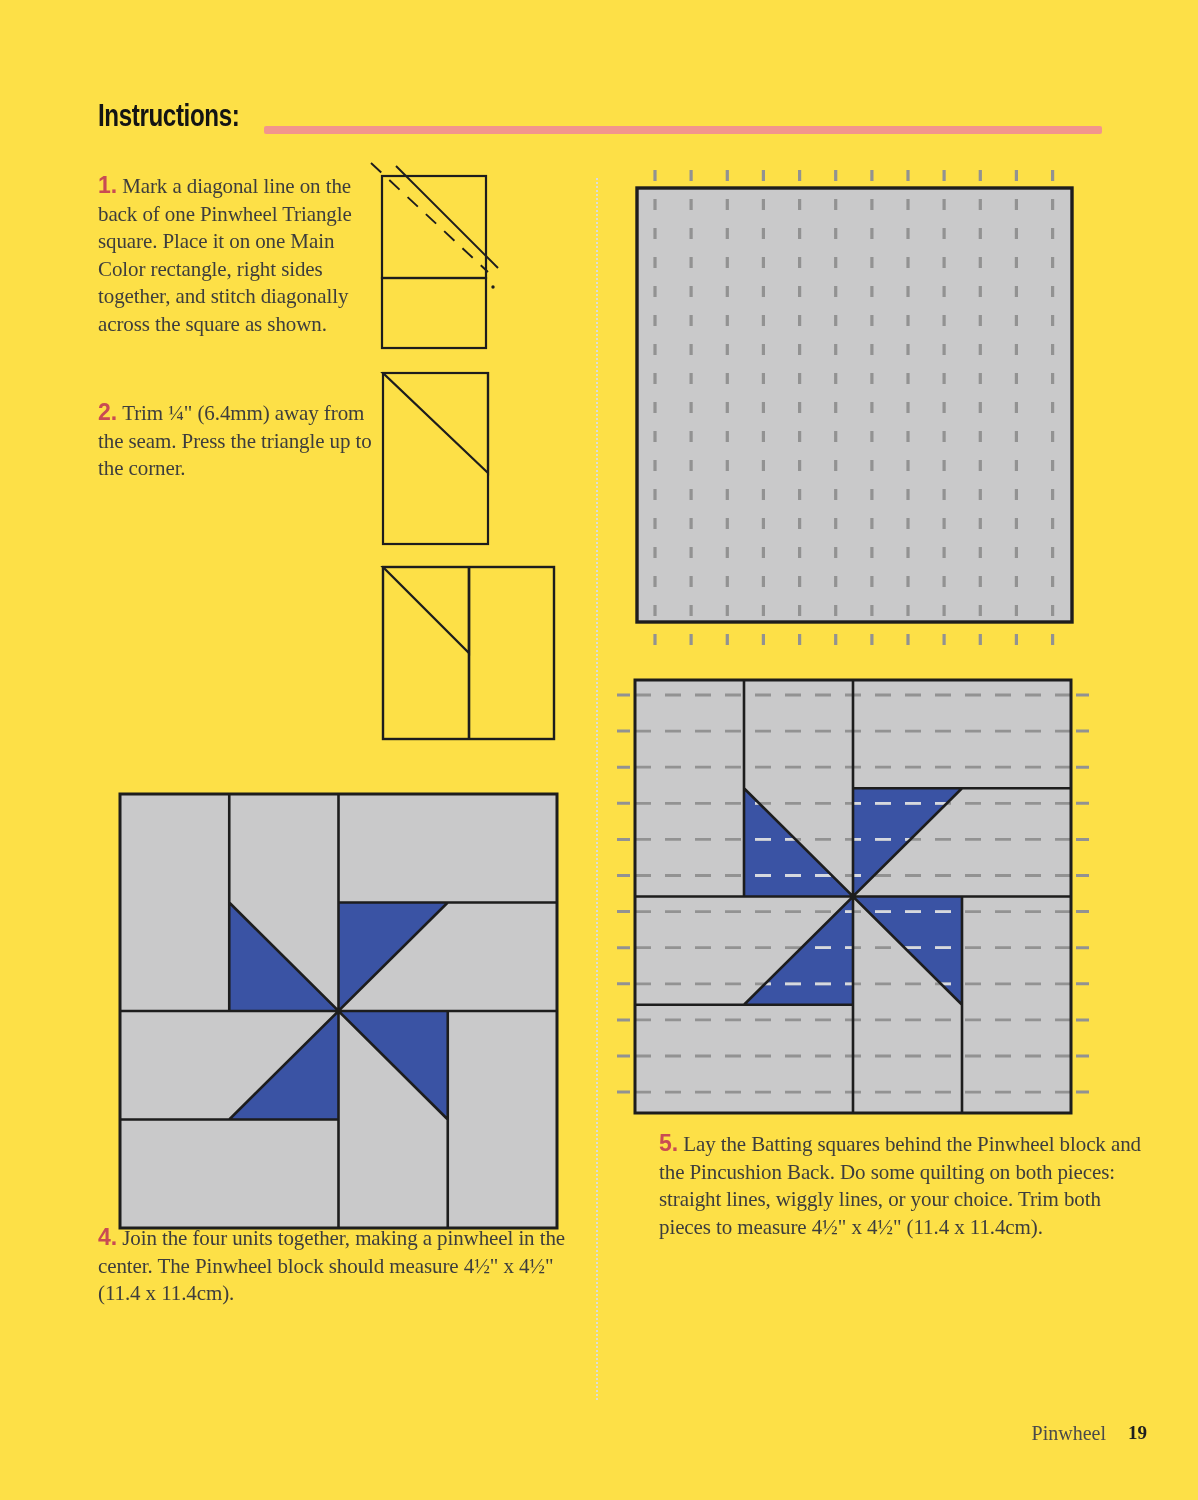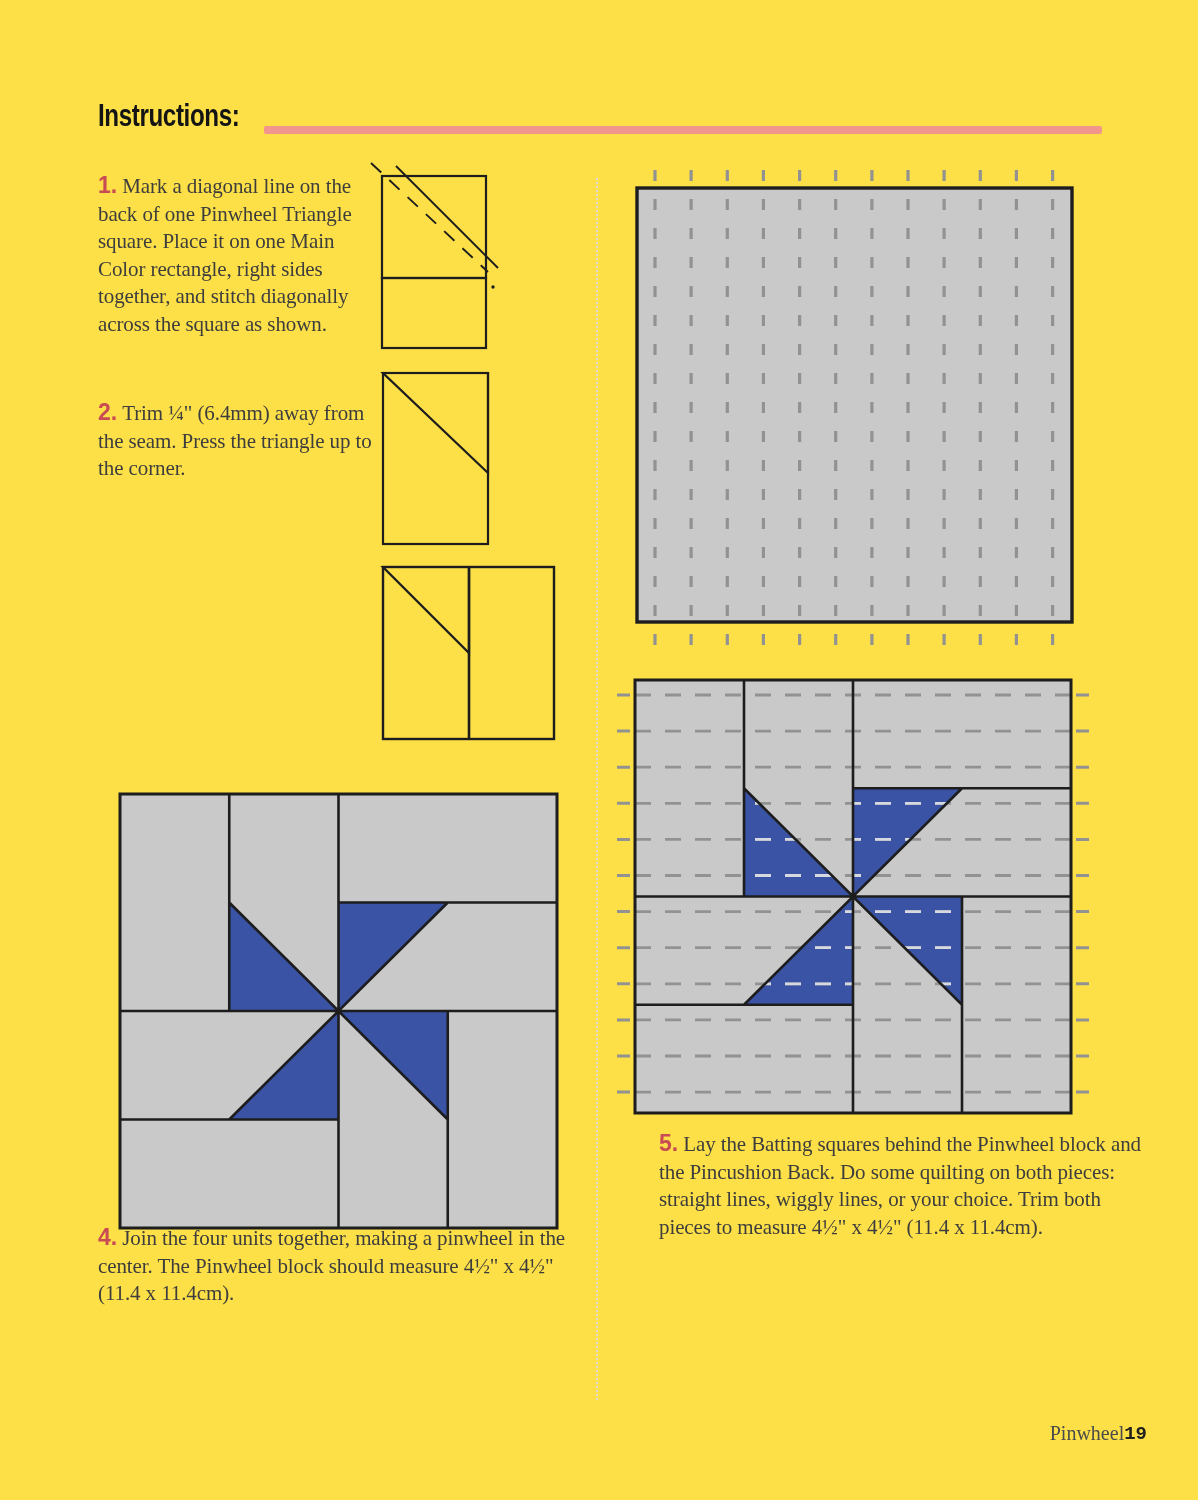--- a/index.html
+++ b/index.html
@@ -28,23 +28,23 @@
   
   .diag{position:absolute;}
   .f-blue{fill:var(--block-blue,#3a53a4);}
   .f-gray{fill:var(--block-gray,#c9c9c9);}
   .sm{stroke:var(--seam-dark,#1d1d1d);fill:none;}
   .stitch-v{stroke:var(--stitch-gray,#949494);stroke-width:3.2;fill:none;stroke-dasharray:11 18;}
   .q-dark{stroke:var(--stitch-gray,#949494);stroke-width:2.8;fill:none;stroke-dasharray:16 14;}
   .q-light{stroke:var(--stitch-light,#d8d8d8);stroke-width:2.8;fill:none;stroke-dasharray:16 14;}
   .tick{stroke:var(--stitch-gray,#949494);stroke-width:13;fill:none;stroke-dasharray:3 33.1;}
   
-  .footer{position:absolute;top:1422px;right:51px;display:flex;align-items:center;}
+  .footer{position:absolute;top:1422px;right:51px;display:flex;align-items:flex-start;gap:22px;}
   .footer .section{font-family:"Liberation Serif", serif;font-size:20px;color:#4a4a4a;}
-  .footer .pageno{font-family:Liberation Mono, monospace;font-weight:bold;font-size:19px;color:#1f1f1f;}
+  .footer .pageno{font-family:Liberation Serif, serif;font-weight:bold;font-size:19px;color:#1f1f1f;}
 </style>
 </head>
 <body>
 
 <div class="page">
 
   <h1 class="title">Instructions:</h1>
   <div class="title-rule"></div>
 
   <div class="col-divider"></div>

